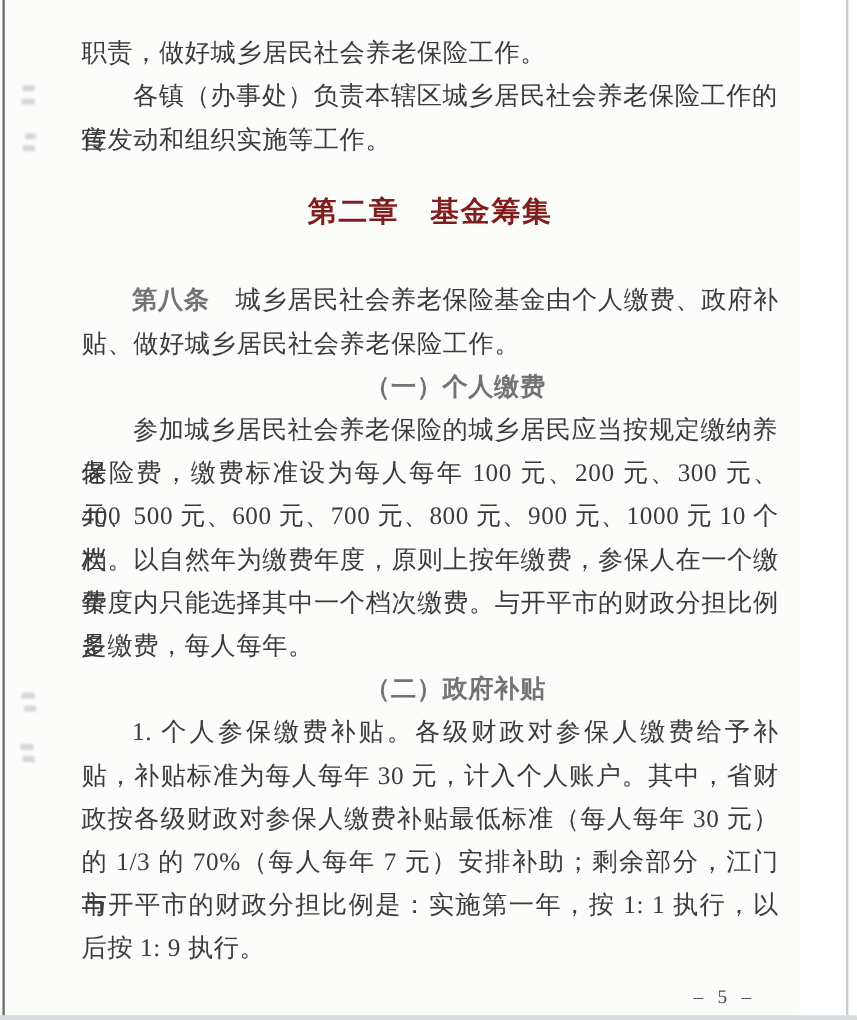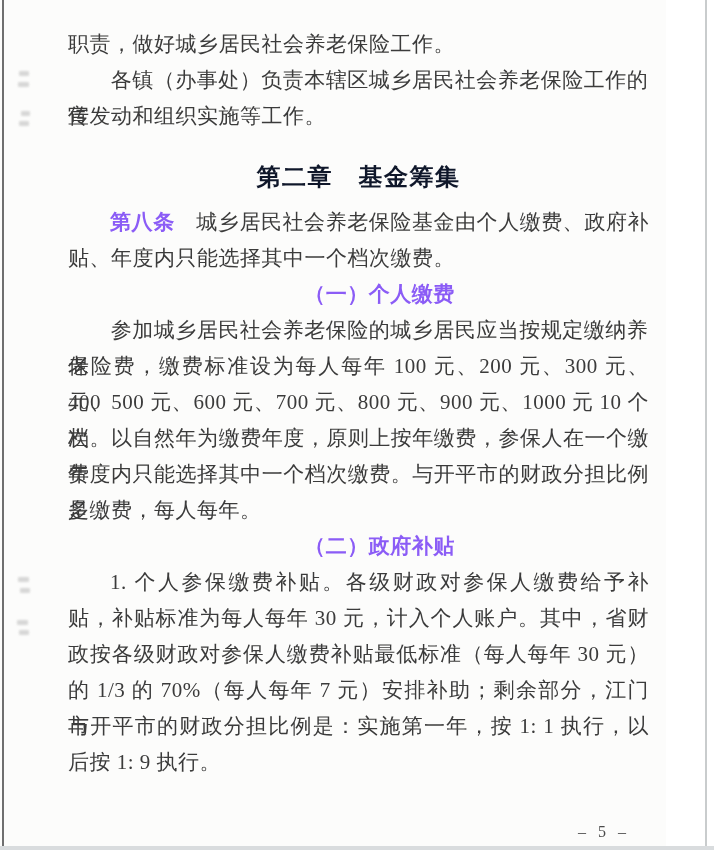--- a/index.html
+++ b/index.html
@@ -28,26 +28,26 @@
   .text-block{
     position:absolute;left:68px;top:26px;width:581px;
     font-size:21px;color:#3b3b3b;
   }
   .ln{
     height:36px;line-height:36px;
     letter-spacing:0.5px;
   }
   .j{ text-align:justify; text-align-last:justify; }
   .in{ text-indent:42px;text-align:center; }
-  .b{ font-weight:700; color:#8b5cf6; }
+  .b{ font-weight:700; color:#737373; }
   .chapter{
     height:40px;line-height:40px;
-    margin-top:23px;margin-bottom:7px;
+    margin-top:23px;margin-bottom:35px;
     text-align:center;text-align-last:center;
-    font-size:24px;font-weight:700;color:#0f172a;
+    font-size:24px;font-weight:700;color:#7f1d1d;
     letter-spacing:1.5px;
   }
   .page-number{
     position:absolute;left:578px;top:822px;width:80px;
     font-size:16px;color:#4a4a4a;letter-spacing:4px;
     line-height:20px;
   }
   .artifact{
     position:absolute;background:#b9b9b9;opacity:0.55;
     filter:blur(1px);border-radius:1px;
@@ -81,21 +81,21 @@
 
   <div class="text-block">
 
     <div class="ln">职责，做好城乡居民社会养老保险工作。</div>
     <div class="ln j in">各镇（办事处）负责本辖区城乡居民社会养老保险工作的宣</div>
     <div class="ln">传发动和组织实施等工作。</div>
 
     <div class="chapter">第二章　基金筹集</div>
 
     <div class="ln j in"><span class="b">第八条</span><span>　城乡居民社会养老保险基金由个人缴费、政府补</span></div>
-    <div class="ln">贴、年度内只能选择其中一个档次缴费。</div>
+    <div class="ln">贴、做好城乡居民社会养老保险工作。</div>
 
     <div class="ln b in">（一）个人缴费</div>
     <div class="ln j in">参加城乡居民社会养老保险的城乡居民应当按规定缴纳养老</div>
     <div class="ln j">保险费，缴费标准设为每人每年 100 元、200 元、300 元、400</div>
     <div class="ln j">元、500 元、600 元、700 元、800 元、900 元、1000 元 10 个档</div>
     <div class="ln j">次。以自然年为缴费年度，原则上按年缴费，参保人在一个缴费</div>
     <div class="ln j">年度内只能选择其中一个档次缴费。与开平市的财政分担比例是</div>
     <div class="ln">多缴费，每人每年。</div>
 
     <div class="ln b in">（二）政府补贴</div>

